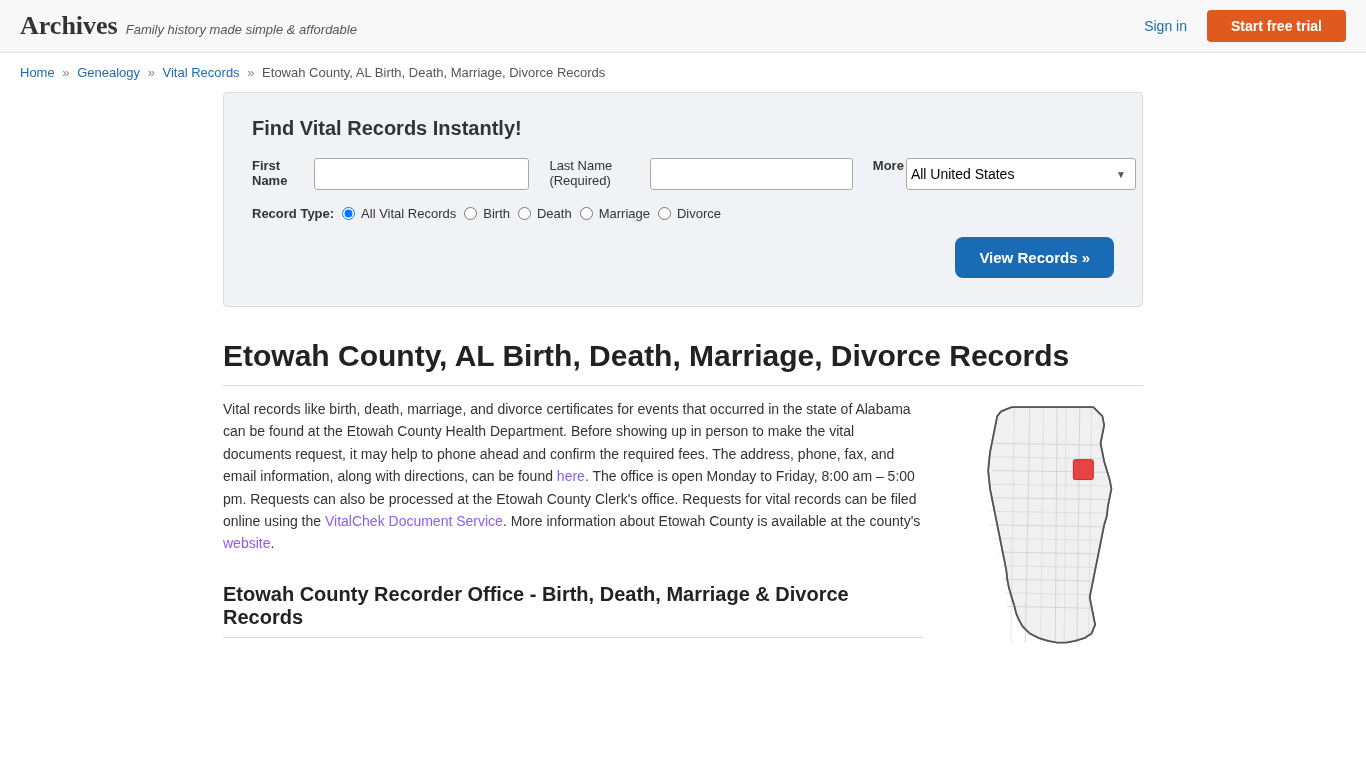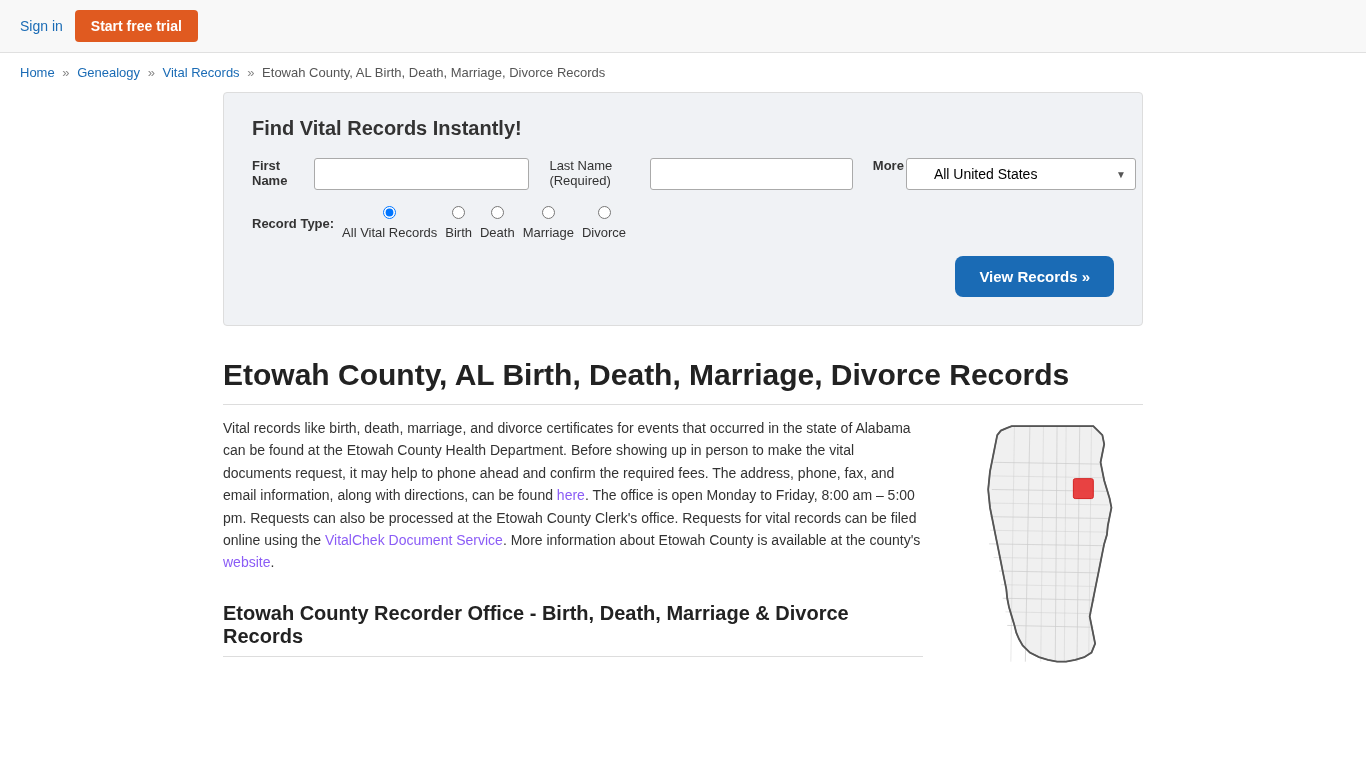--- a/index.html
+++ b/index.html
@@ -26,33 +26,33 @@
       font-family: Georgia, serif;
     }
     #header .tagline {
       font-size: 13px;
       color: #555;
       font-style: italic;
     }
     #header .header-actions {
       display: flex;
       align-items: center;
-      gap: 12px;
+      gap: 20px;
     }
     .sign-in-link {
       color: #1a6bb5;
       text-decoration: none;
       font-size: 14px;
       cursor: pointer;
     }
     .start-trial-btn {
       background: #e05a20;
       color: #fff;
       border: none;
-      padding: 8px 16px;
+      padding: 8px 24px;
       font-size: 14px;
       border-radius: 4px;
       cursor: pointer;
       font-weight: bold;
     }
 
     
     #breadcrumb {
       padding: 12px 20px;
       font-size: 13px;
@@ -99,21 +99,21 @@
       background: #fff;
       width: 240px;
     }
     .field-group.state-field input,
     .field-group.state-field select {
       width: 230px;
     }
     .state-select {
       border: 1px solid #aaa;
       border-radius: 3px;
-      padding: 7px 27px;
+      padding: 7px 4px;
       font-size: 14px;
       background: #fff;
       width: 240px;
       appearance: none;
       cursor: pointer;
     }
     .state-select-wrapper {
       position: relative;
     }
     .state-select-wrapper::after {
@@ -135,21 +135,20 @@
     }
     .record-type-label {
       font-weight: bold;
       font-size: 13px;
     }
     .radio-group {
       display: flex;
       align-items: center;
       gap: 6px;
       font-size: 13px;
-      flex-direction: column;
     }
     .radio-group input[type="radio"] { cursor: pointer; }
     .view-records-row {
       display: flex;
       justify-content: flex-end;
     }
     .view-records-btn {
       background: #1a6bb5;
       color: #fff;
       border: none;
@@ -209,20 +208,24 @@
       font-size: 14px;
       line-height: 1.8;
       color: #333;
     }
     .office-info .bold { font-weight: bold; }
   </style>
 </head>
 <body>
 
 <div id="header">
+  <div class="logo-area">
+    <span class="logo-text">Archives</span>
+    <span class="tagline">Family history made simple &amp; affordable</span>
+  </div>
   <div class="header-actions">
     <a class="sign-in-link" href="#">Sign in</a>
     <button class="start-trial-btn">Start free trial</button>
   </div>
 </div>
 
 <div id="breadcrumb">
   <a href="#">Home</a>
   <span class="sep">»</span>
   <a href="#">Genealogy</a>

